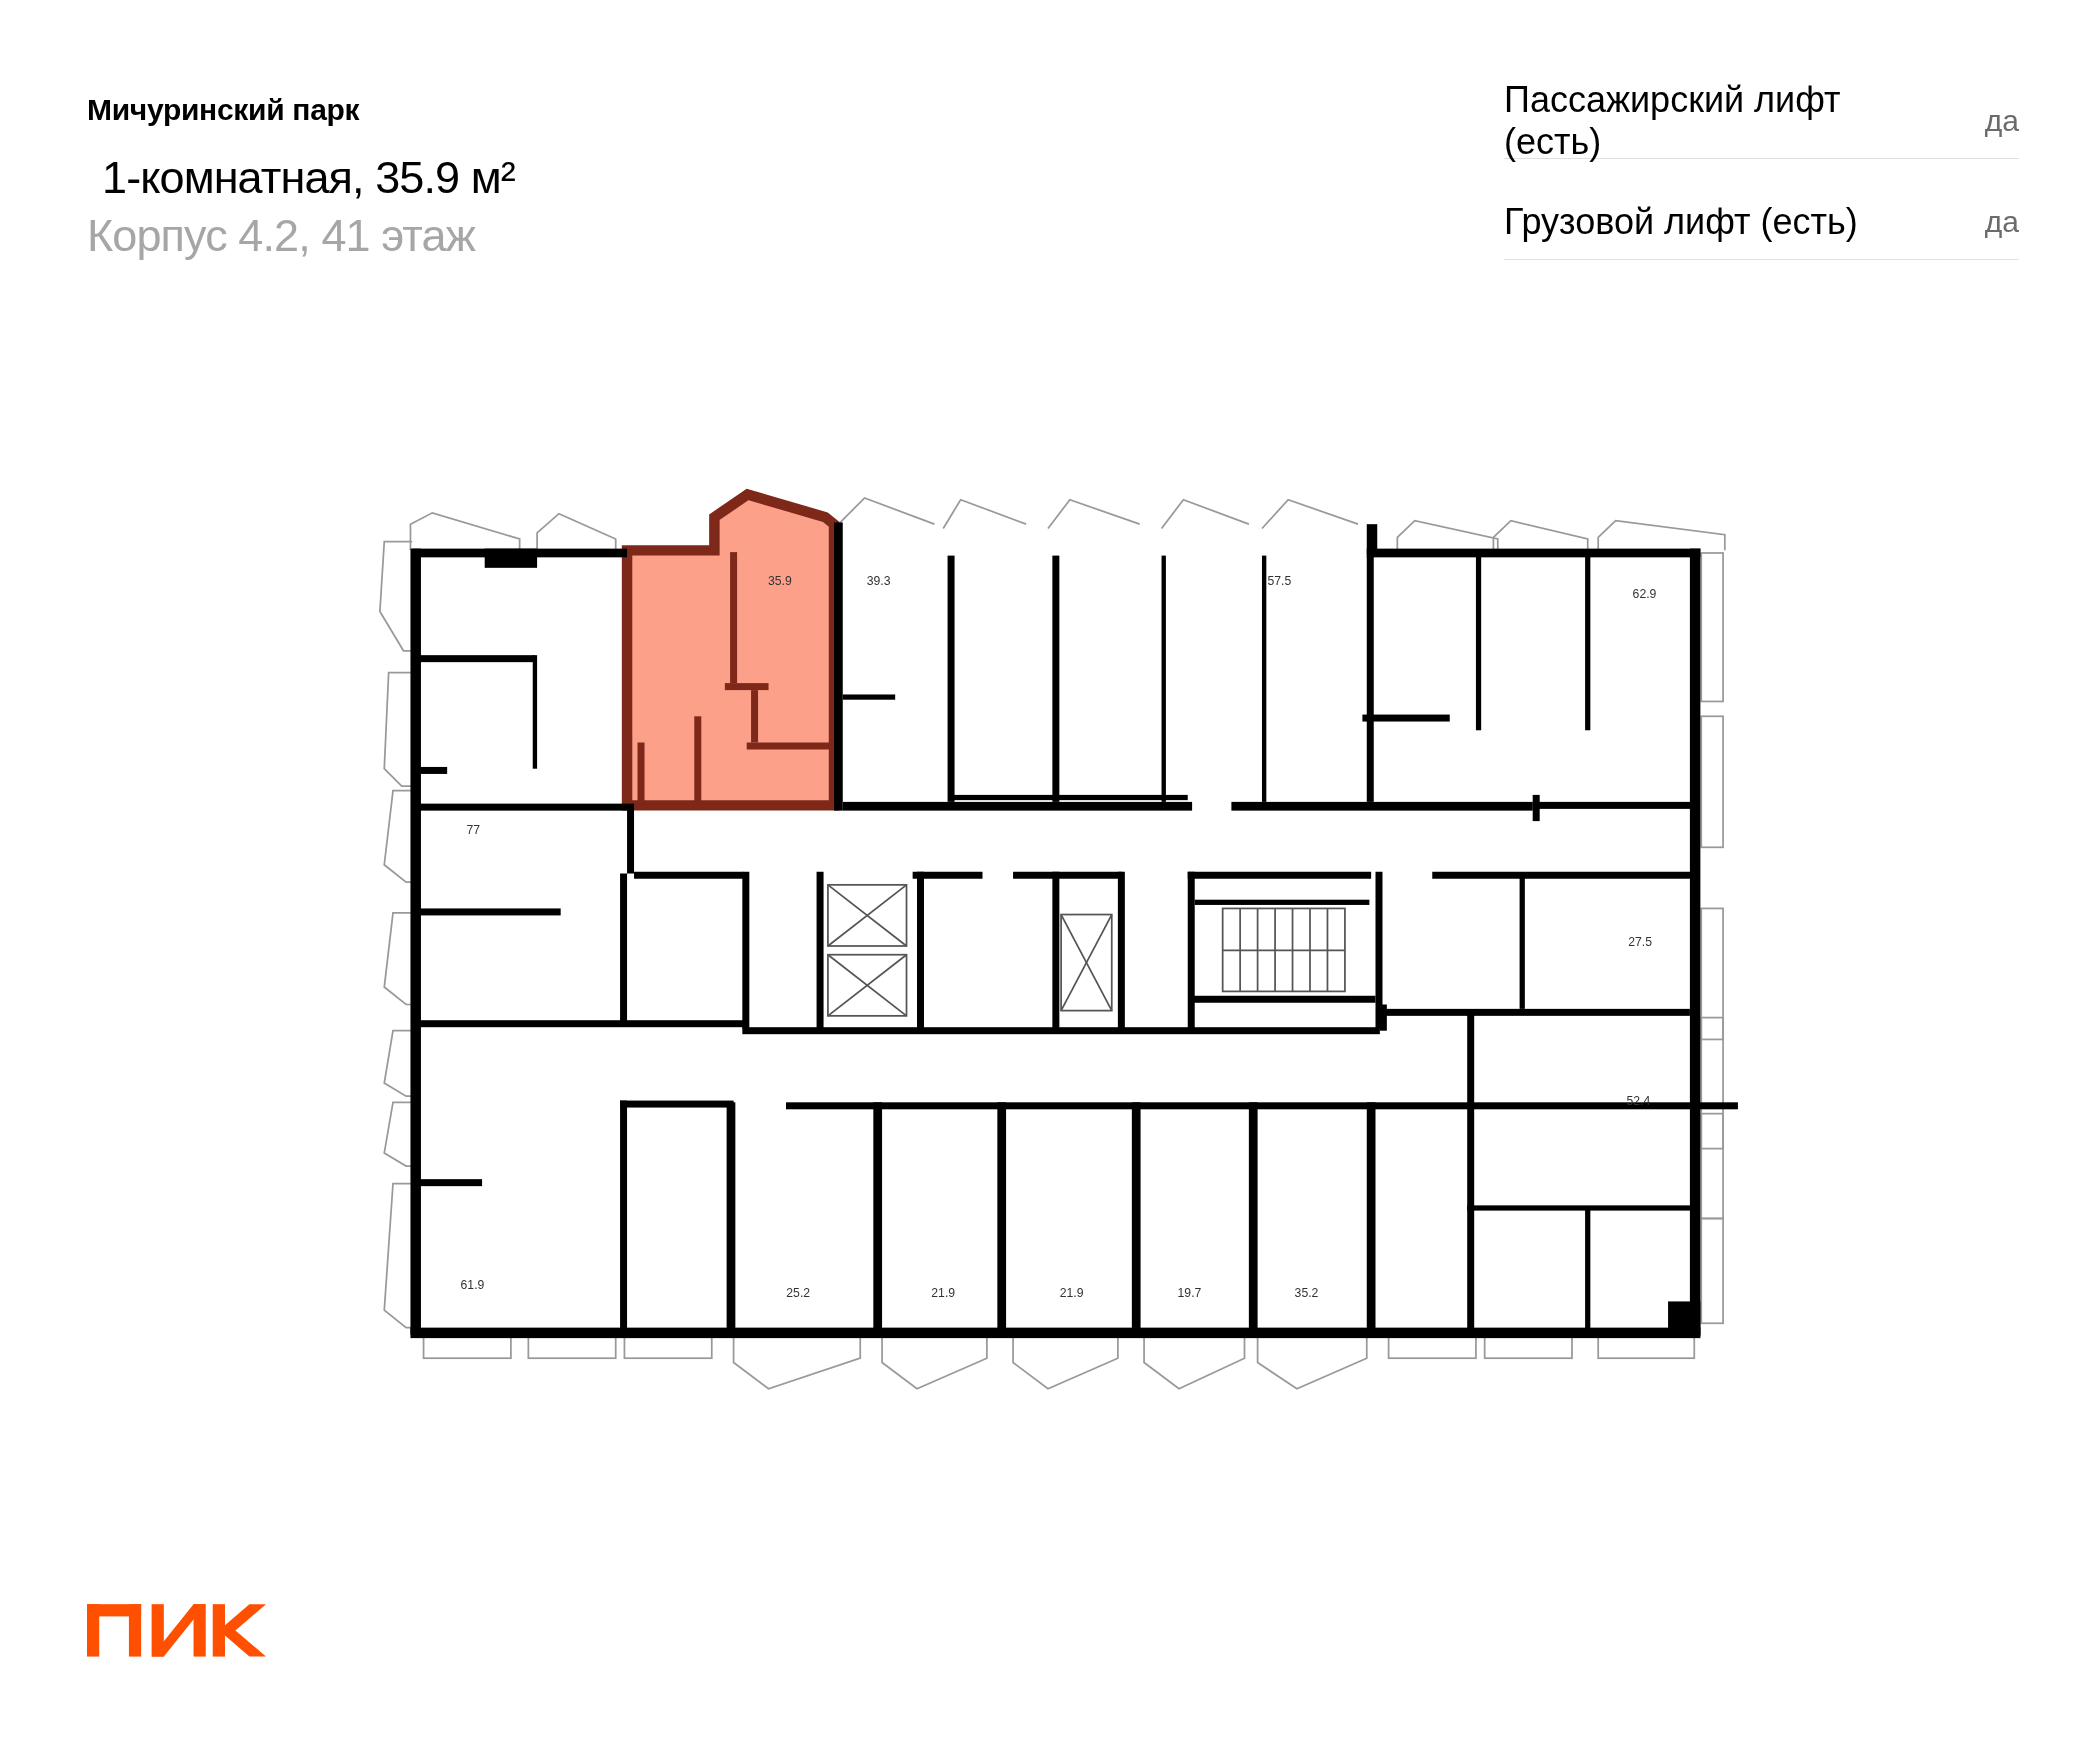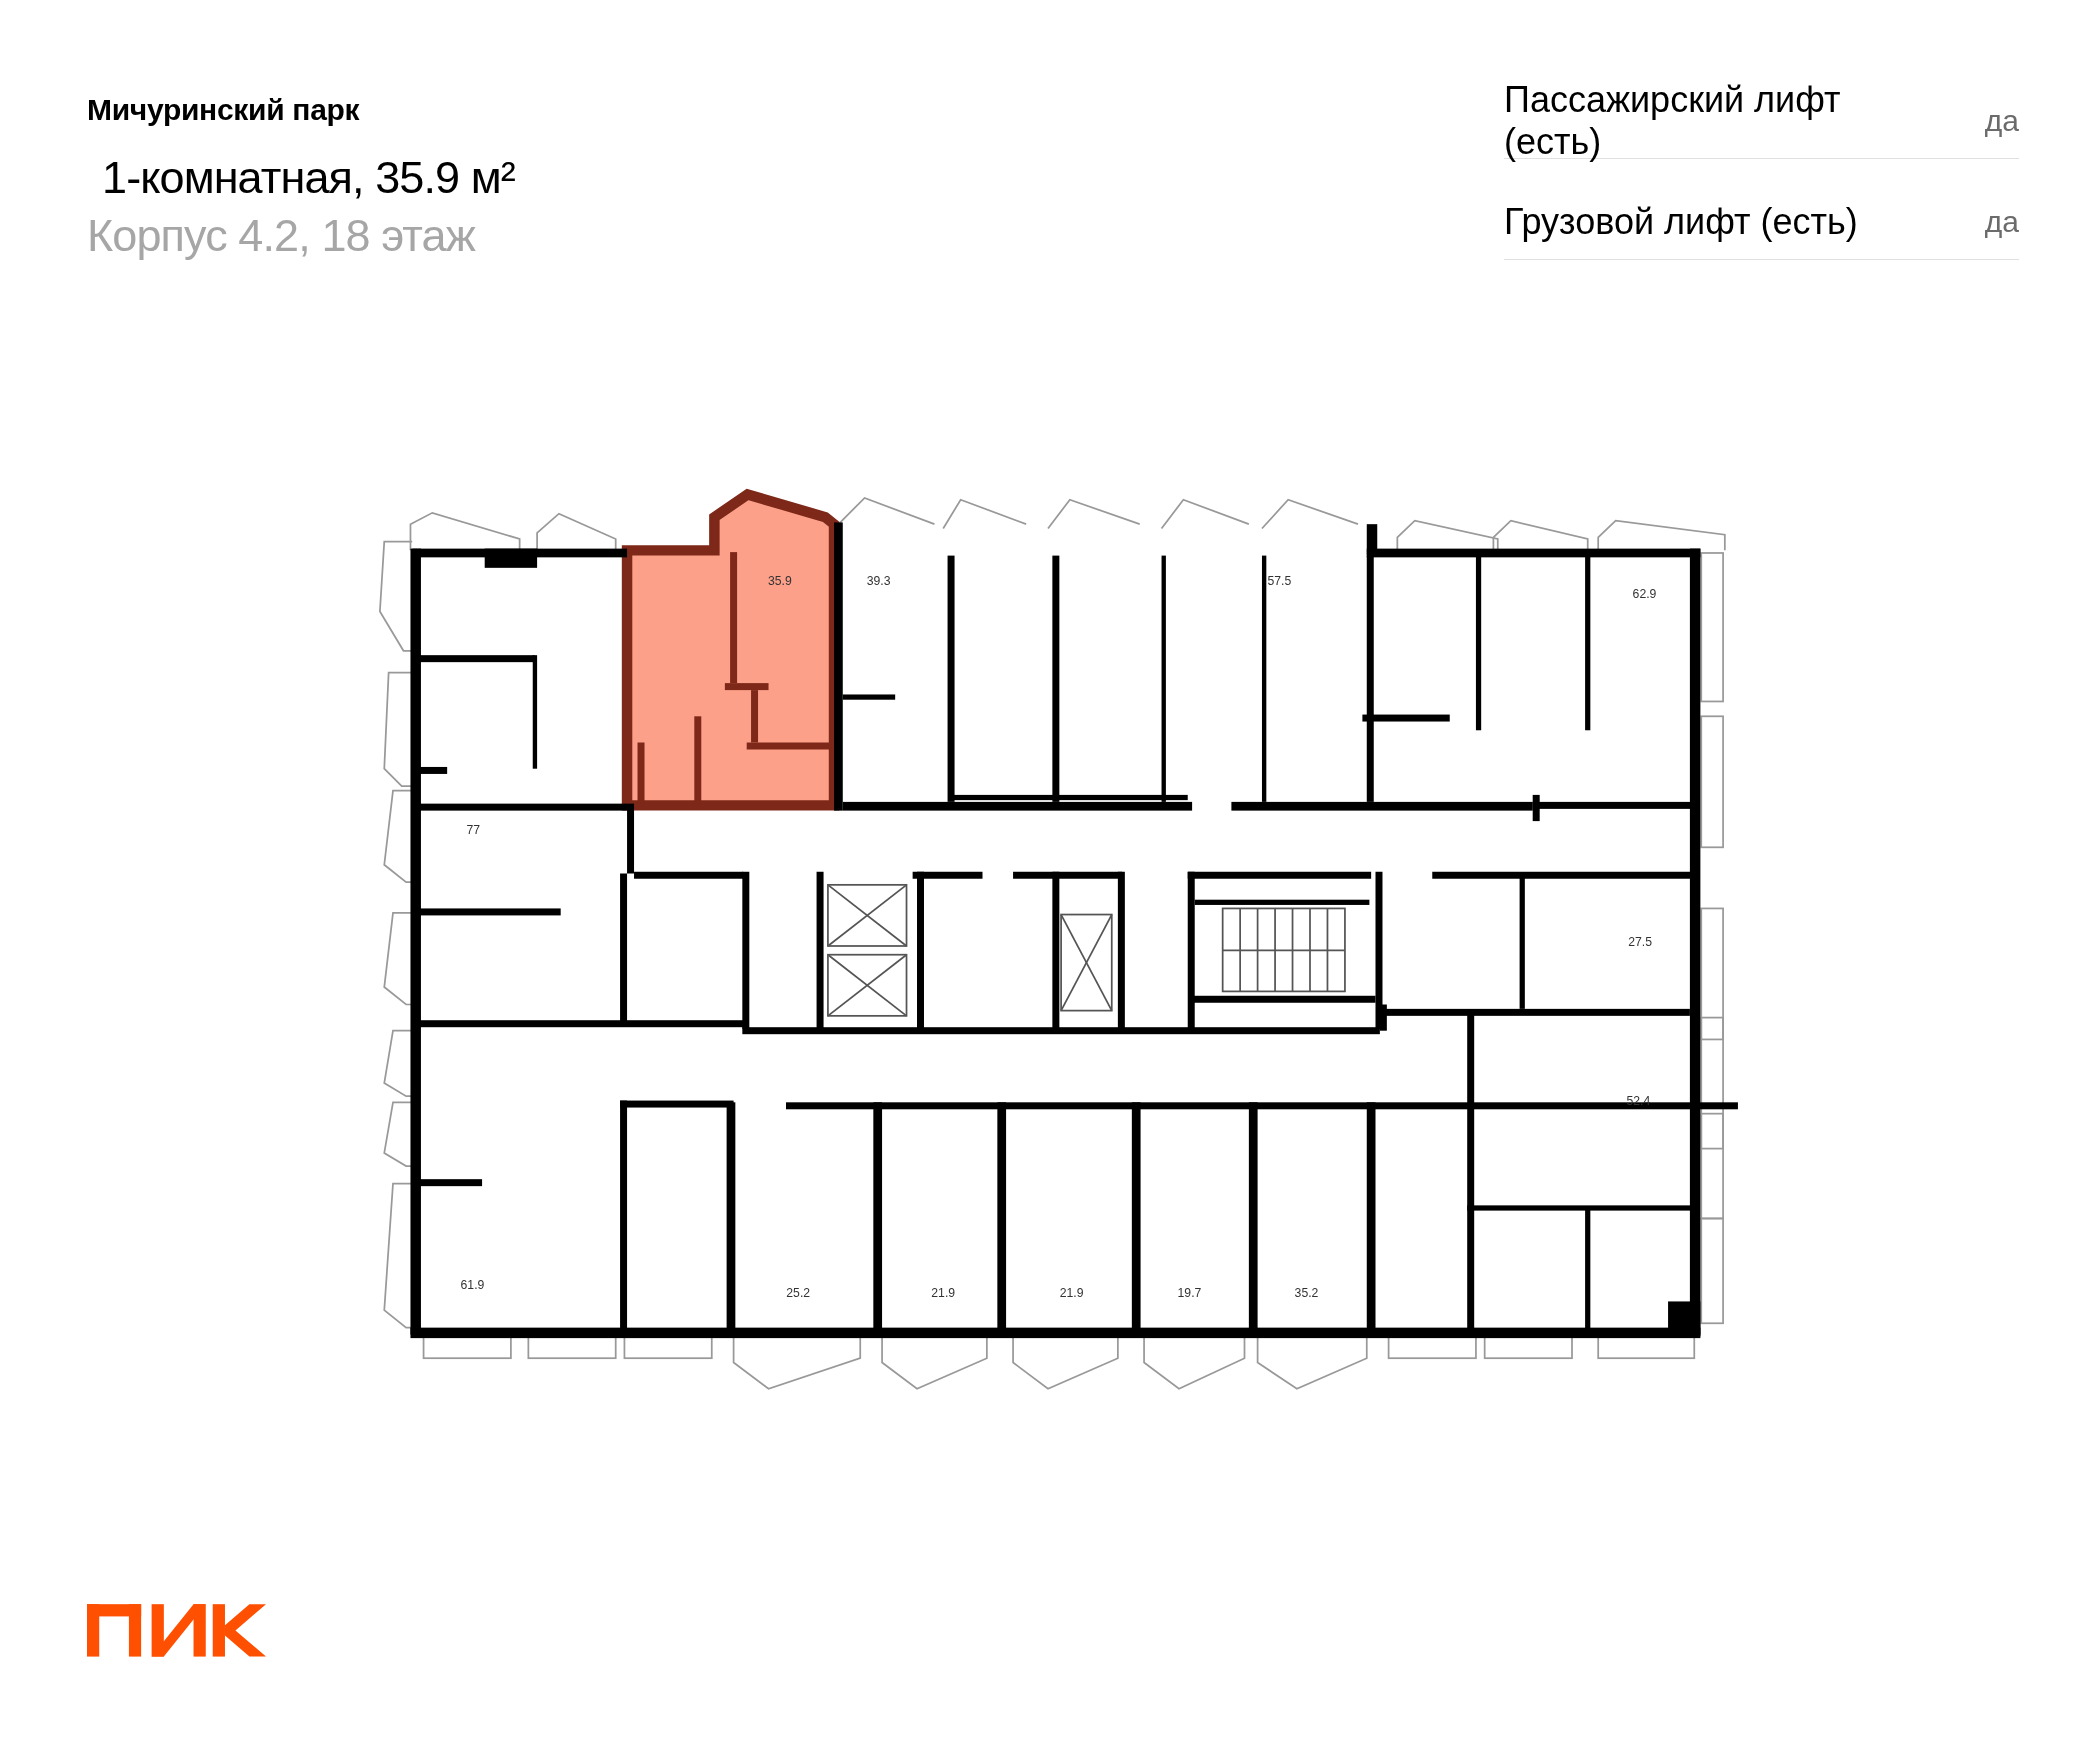--- a/index.html
+++ b/index.html
@@ -16,21 +16,21 @@
   .feature-value { font-size: 30px; color: #6b6b6b; margin-left: 43px; }
   .plan { position: absolute; left: 0; top: 0; width: 2096px; height: 1747px; }
   .plan text { font-family: "Liberation Sans", "DejaVu Sans", sans-serif; font-size: 14px; fill: #333; text-anchor: middle; }
   .logo { position: absolute; left: 87px; top: 1604px; width: 179px; height: 58px; }
 </style>
 </head>
 <body>
 
 <div class="project">Мичуринский парк</div>
 <div class="title">1-комнатная, 35.9 м²</div>
-<div class="subtitle">Корпус 4.2, 18 этаж</div>
+<div class="subtitle">Корпус 4.2, 41 этаж</div>
 
 <div class="features">
   <div class="feature-row">
     <span class="feature-label">Пассажирский лифт (есть)</span>
     <span class="feature-value">да</span>
   </div>
   <div class="feature-row">
     <span class="feature-label">Грузовой лифт (есть)</span>
     <span class="feature-value">да</span>
   </div>

